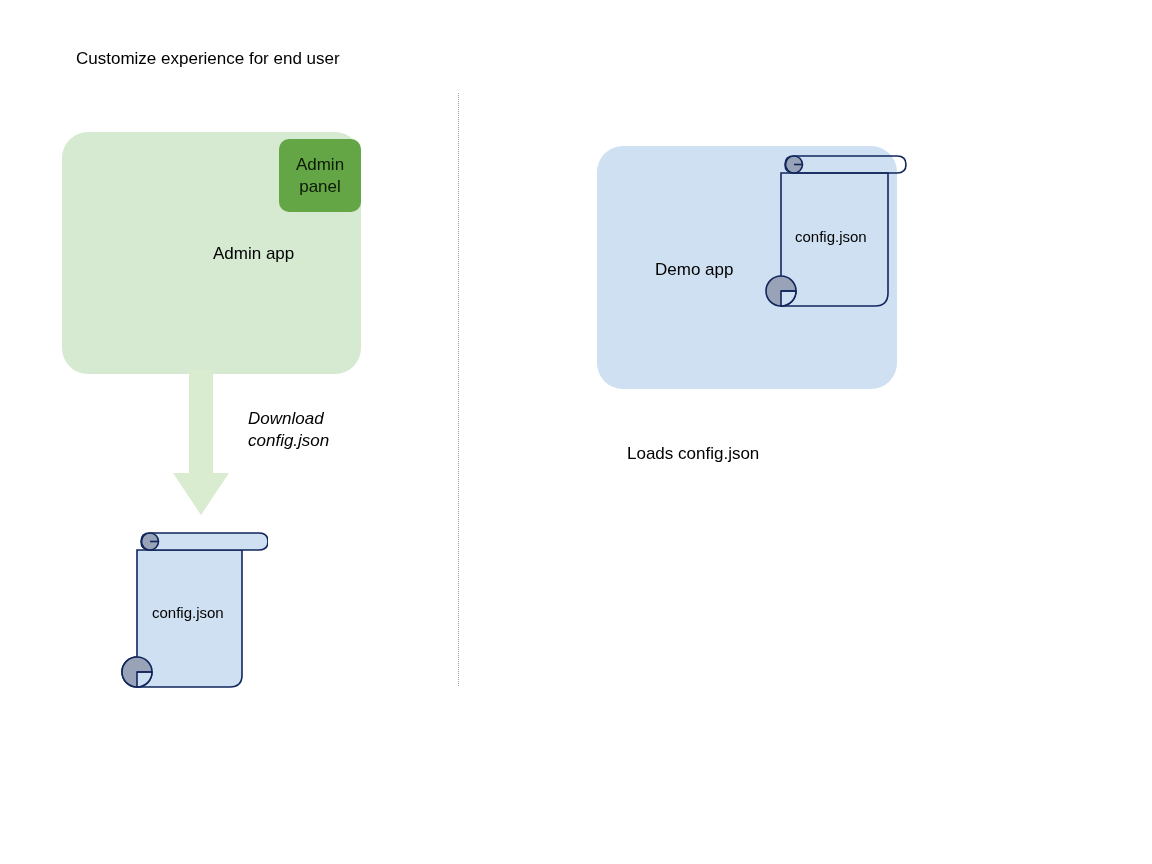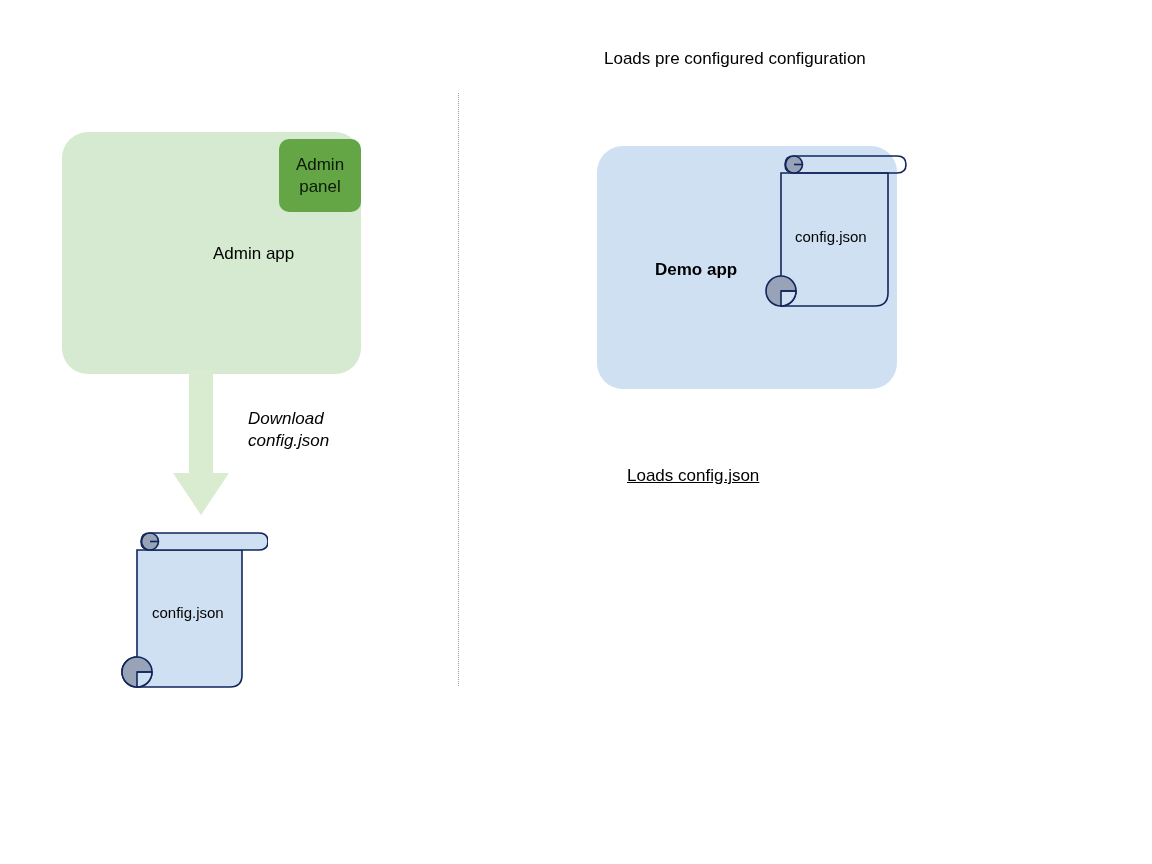--- a/index.html
+++ b/index.html
@@ -97,26 +97,24 @@
     left: 597px;
     top: 146px;
     width: 300px;
     height: 243px;
     background: #cfe0f3;
     border-radius: 26px;
   }
   #demo-app-label {
     left: 655px;
     top: 259px;
-    font-weight: bold;
   }
   #loads-caption {
     left: 627px;
-    top: 465px;
-    text-decoration: underline;
+    top: 443px;
   }
 
   
   .scroll-doc {
     position: absolute;
   }
   #scroll-left  { left: 118px; top: 525px; width: 150px; height: 168px; }
   #scroll-right { left: 762px; top: 148px; width: 150px; height: 168px; }
   .scroll-label {
     position: absolute;
@@ -126,22 +124,22 @@
     white-space: pre;
   }
   #scroll-left-label  { left: 152px; top: 603px; }
   #scroll-right-label { left: 795px; top: 227px; }
 </style>
 </head>
 <body>
 
 <div class="canvas">
 
+  <div class="lbl" id="header-left">Customize experience for end user</div>
 
-  <div class="lbl" id="header-right">Loads pre configured configuration</div>
 
   <div id="divider"></div>
 
   <div id="admin-app"></div>
 
   <div class="lbl" id="admin-app-label">Admin app</div>
 
   <div id="admin-panel">
     <div id="admin-panel-label">Admin
 panel</div>

